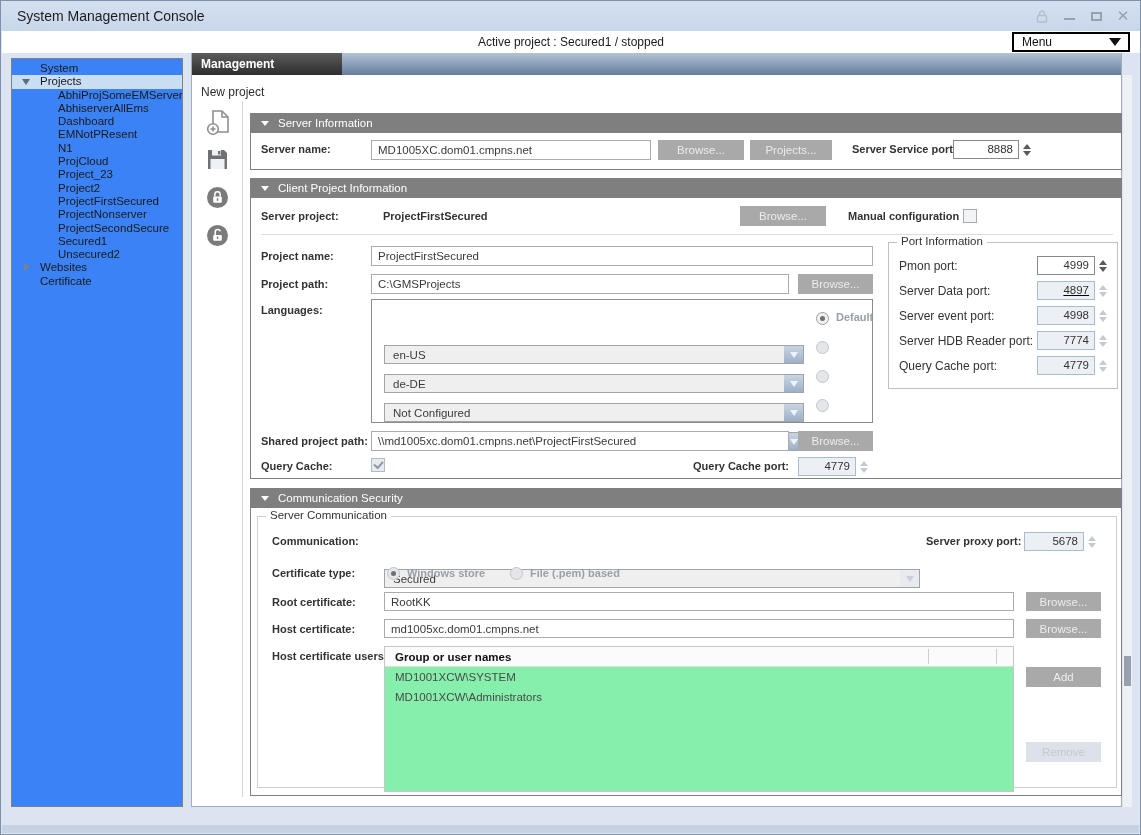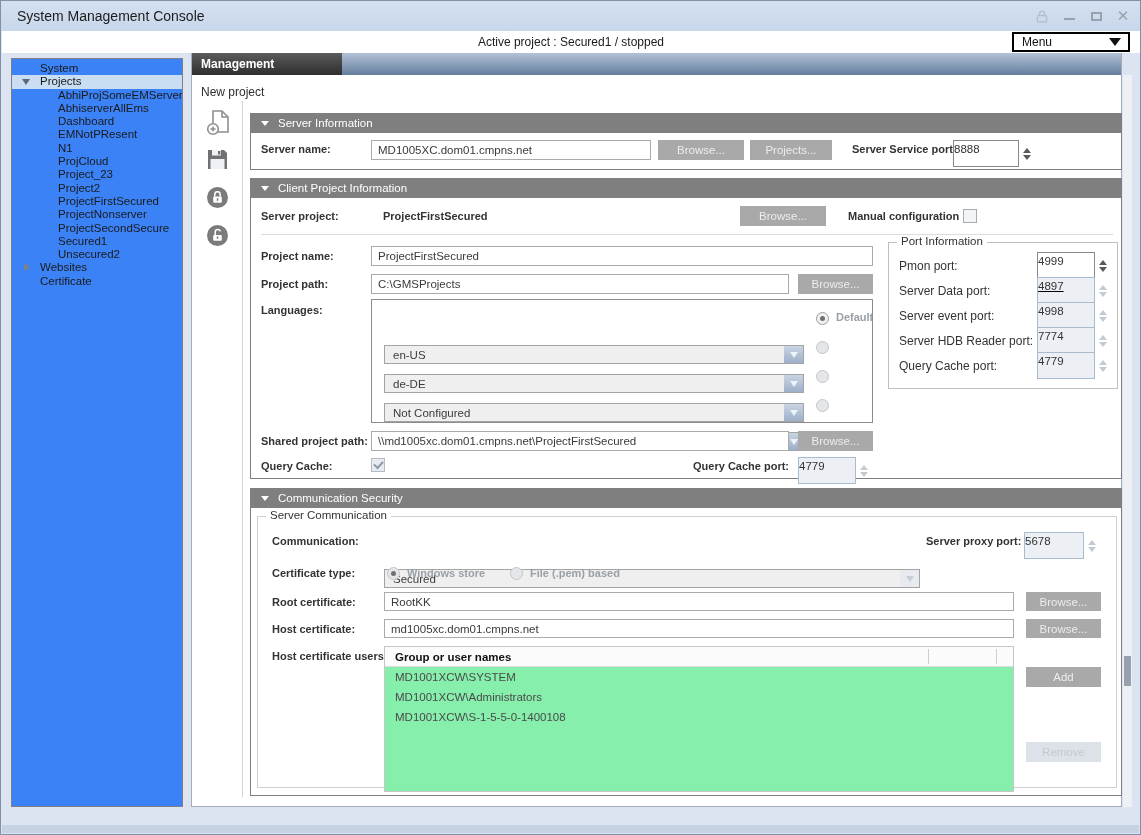--- a/index.html
+++ b/index.html
@@ -45,21 +45,21 @@
 
   .lbl { position:absolute; font-size:11px; color:#333; white-space:nowrap;font-weight:bold; }
   .lbl.dim { color:#9aa0a8; }
   .inp { position:absolute; height:20px; border:1px solid #ababab; background:#fff; font-size:11.5px; color:#3a3a3a; padding:0 6px; font-family:inherit; }
   .btn { position:absolute; height:20px; background:#a9a9a9; color:#ececec; font-size:11.5px; display:flex; align-items:center; justify-content:center; }
   .btn.dis { background:#dde2e8; color:#c2c9d3; }
   .hr { position:absolute; height:1px; background:#dcdcdc; }
 
   
   .spin { display:flex; align-items:center; position:absolute; }
-  .sval { height:27px; border:1px solid #8a8a8a; background:#fff; font-size:11.5px; color:#333; padding:2px 5px 0 0; }
+  .sval { height:19px; border:1px solid #8a8a8a; background:#fff; font-size:11.5px; color:#333; text-align:right; padding:2px 5px 0 0; }
   .spin.dis .sval { background:#eceff3; border-color:#a8bcd0; }
   .arrs { width:12px; display:flex; flex-direction:column; align-items:center; margin-left:2px; }
   .au { width:0; height:0; border-left:4px solid transparent; border-right:4px solid transparent; border-bottom:5.5px solid #5a5a5a; margin-bottom:2px; }
   .ad { width:0; height:0; border-left:4px solid transparent; border-right:4px solid transparent; border-top:5.5px solid #5a5a5a; }
   .spin.dis .au { border-bottom-color:#c3cad4; } .spin.dis .ad { border-top-color:#c3cad4; }
 
   
   .dd { position:absolute; height:19px; background:#efefef; border:1px solid #a3a3a3; font-size:11.5px; color:#3c3c3c; line-height:18px; padding-left:8px;margin-top:36px; }
   .dda { position:absolute; right:0; top:0; bottom:0; width:19px; background:linear-gradient(#c9d4e2,#9db0c9); display:flex; align-items:center; justify-content:center; }
   .dda::after { content:''; width:0; height:0; border-left:4.5px solid transparent; border-right:4.5px solid transparent; border-top:6px solid #eef3f9; }
@@ -344,21 +344,20 @@
           <span class="lbl" style="left:14px;top:133px">Host certificate users:</span>
           <div class="ulist" style="left:126px;top:129px;width:630px;height:146px">
             <div class="ulhead">
               <span>Group or user names</span>
               <span class="uldiv" style="left:543px"></span>
               <span class="uldiv" style="left:611px"></span>
             </div>
             <div id="user-rows">
                 <div class="ulrow">MD1001XCW\SYSTEM</div>
                 <div class="ulrow">MD1001XCW\Administrators</div>
-                <div class="ulrow">MD1001XCW\S-1-5-5-0-1400108</div>
               </div>
           </div>
           <div class="btn" style="left:768px;top:150px;width:75px">Add</div>
           <div class="btn dis" style="left:768px;top:225px;width:75px">Remove</div>
         </div>
       </div>
 
     </div>
   </div>
 

